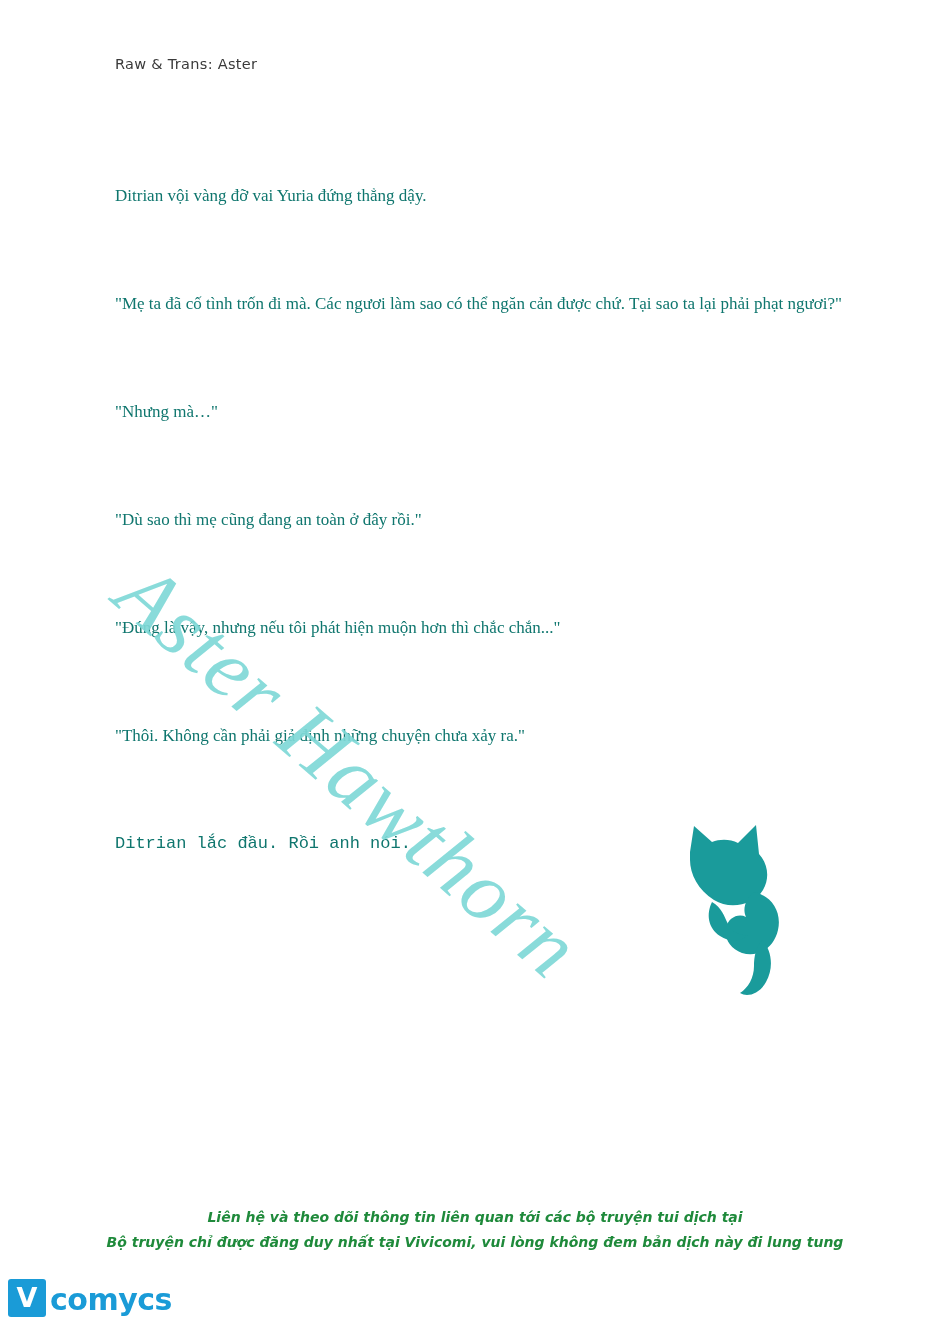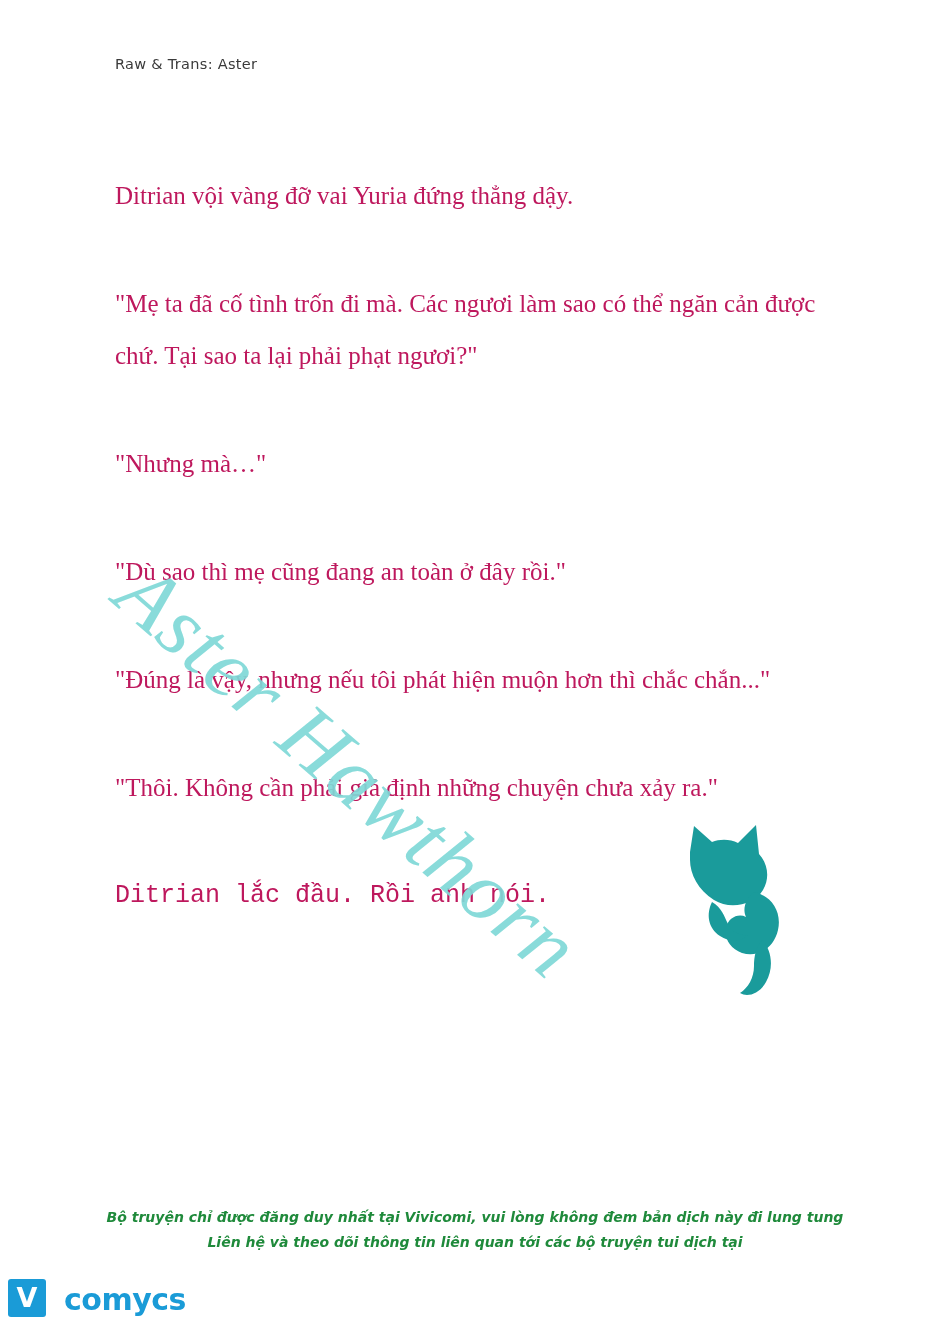--- a/index.html
+++ b/index.html
@@ -34,23 +34,23 @@
     white-space: nowrap;
   }
 
   
   .body-text {
     position: absolute;
     left: 115px;
     top: 170px;
     width: 740px;
     font-family: "Liberation Serif", serif;
-    font-size: 25px;
+    font-size: 17px;
     line-height: 52px;
-    color: #be185d;
+    color: #0f766e;
   }
   .para {
     margin: 0 0 56px 0;
   }
   .para:last-child {
     margin-bottom: 0;
     font-family: Liberation Mono, monospace;
   }
 
   
@@ -127,21 +127,21 @@
     line-height: 38px;
     text-align: center;
     border-radius: 3px;
   }
   .brand-word {
     font-family: "DejaVu Sans", sans-serif;
     font-weight: bold;
     font-size: 30px;
     color: #1a9bd7;
     line-height: 34px;
-    margin-left: 18px;
+    margin-left: 4px;
     letter-spacing: -0.5px;
   }
 </style>
 </head>
 <body>
 
 <div class="page">
 
   <div class="header-credit">Raw &amp; Trans: Aster</div>
 
@@ -168,22 +168,22 @@
         <path d="M104 72 C122 76 132 92 128 110 C124 128 108 138 92 133 C80 129 74 118 76 108 C78 98 88 93 96 97 C92 89 96 78 104 72 Z"></path>
 
         <path d="M62 82 C56 94 58 108 70 116 C80 123 92 122 98 115 C90 116 82 112 78 104 C74 96 72 88 62 82 Z"></path>
 
         <path d="M112 120 C122 130 124 148 116 162 C110 173 98 178 90 173 C98 168 104 158 104 146 C104 136 106 127 112 120 Z"></path>
       </g>
     </svg>
   </div>
 
   <div class="footer-note">
+    <div>Liên hệ và theo dõi thông tin liên quan tới các bộ truyện tui dịch tại</div>
     <div>Bộ truyện chỉ được đăng duy nhất tại Vivicomi, vui lòng không đem bản dịch này đi lung tung</div>
-    <div>Liên hệ và theo dõi thông tin liên quan tới các bộ truyện tui dịch tại</div>
   </div>
 
   <div class="brand">
     <div class="brand-v">V</div>
     <div class="brand-word">comycs</div>
   </div>
 
 </div>
 
 </body></html>

